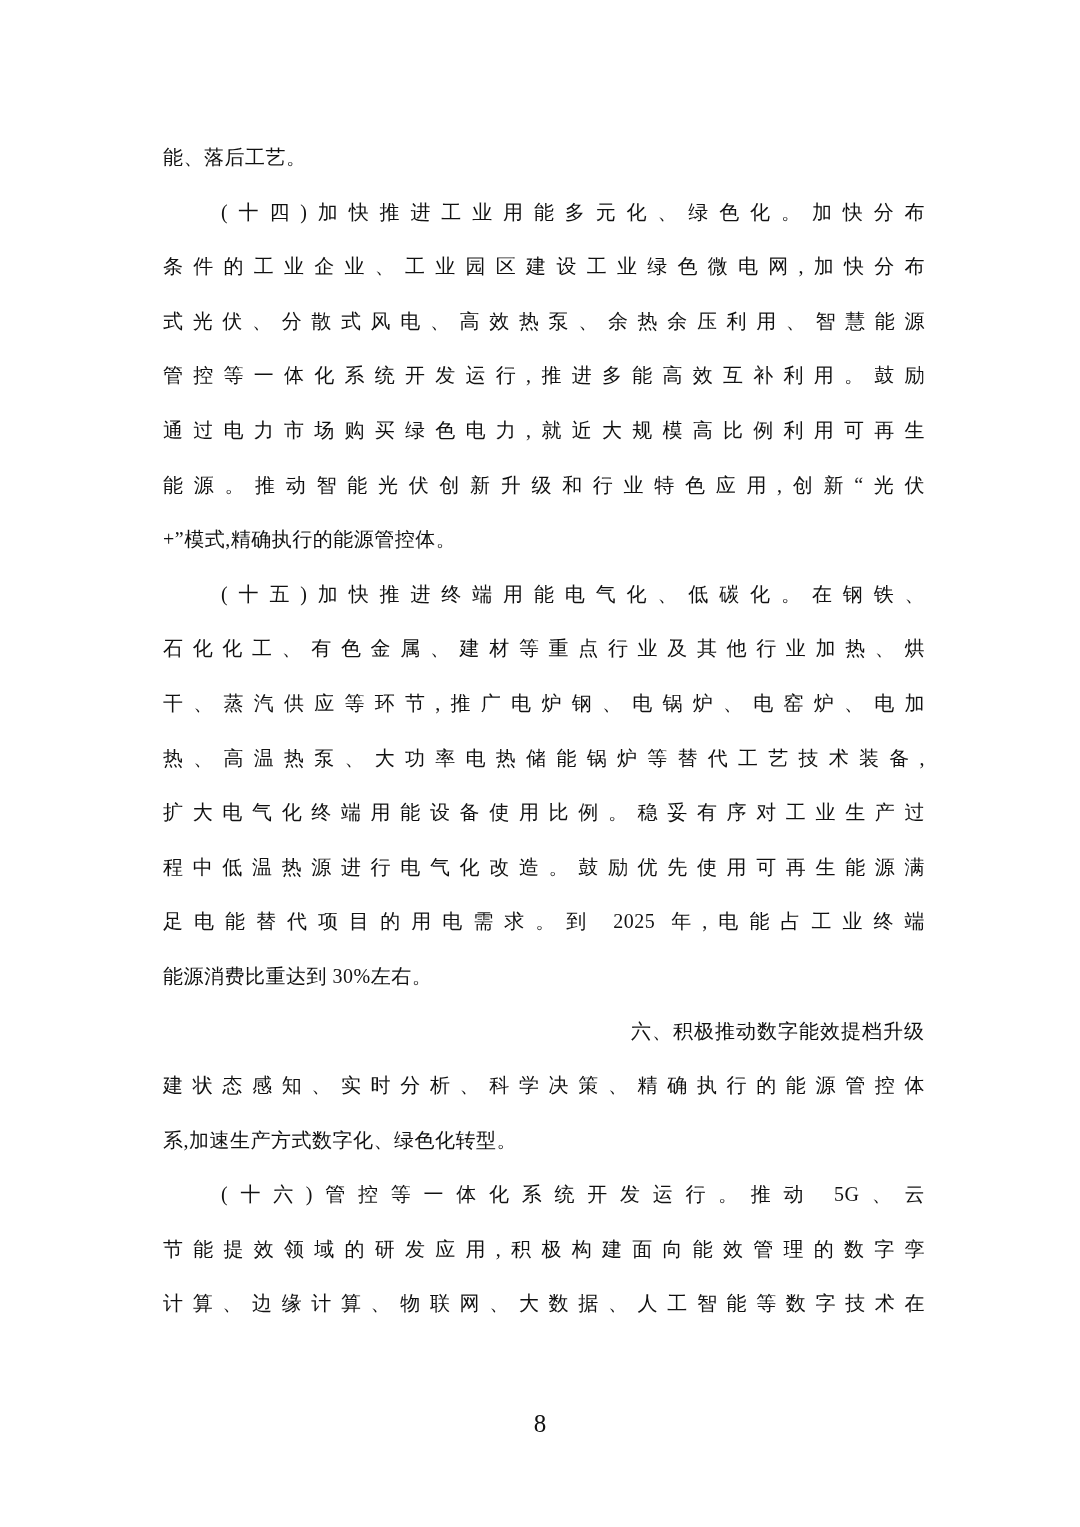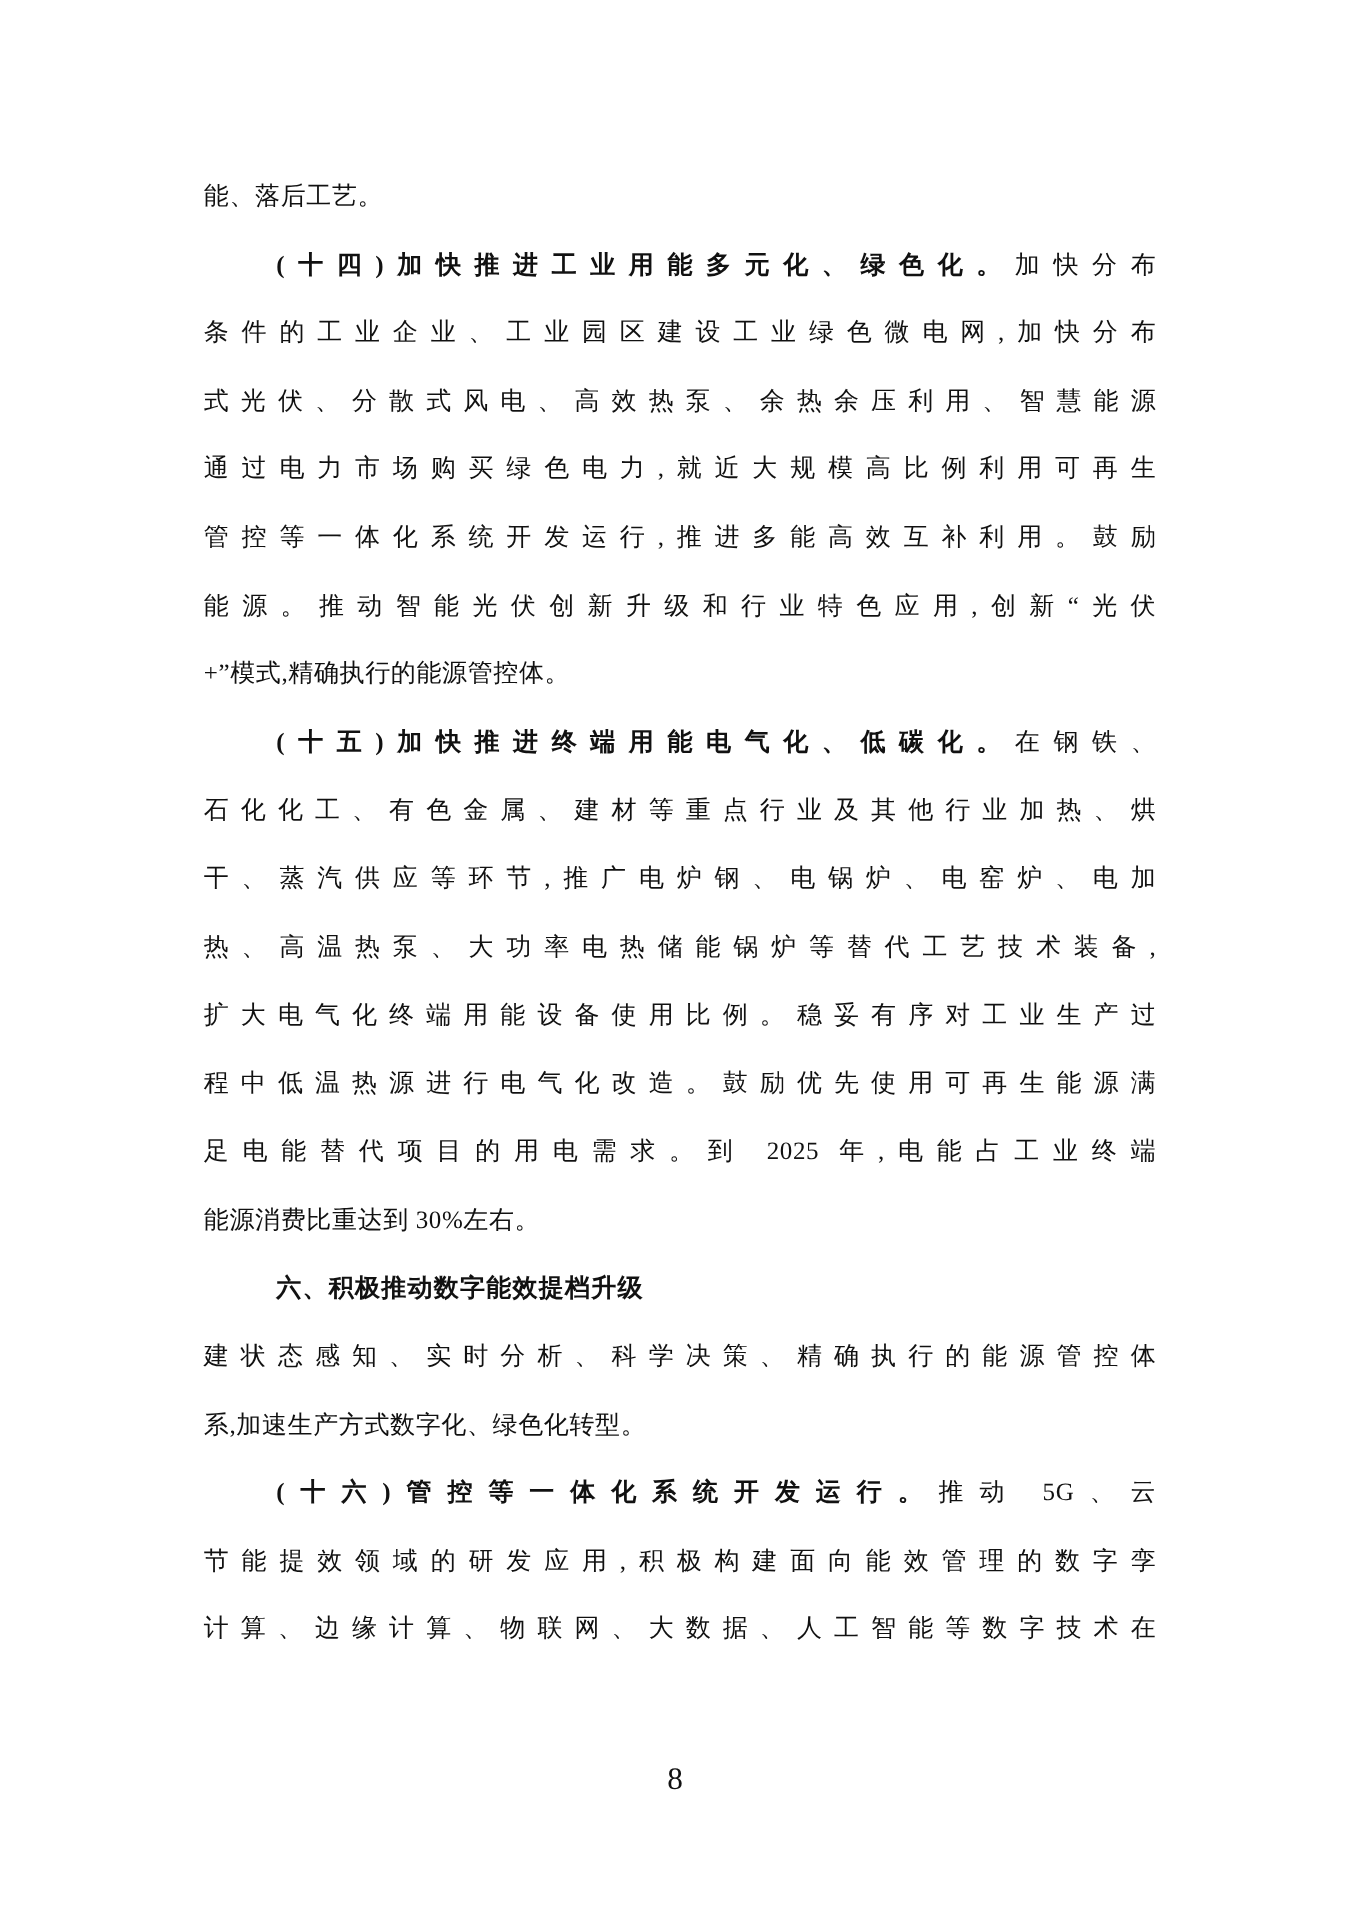--- a/index.html
+++ b/index.html
@@ -32,27 +32,28 @@
     overflow: visible;
   }
   .line.just {
     text-align: justify;
     text-align-last: justify;
   }
   .line.indent {
     text-indent: 58px;
   }
   .line .bold {
-    font-weight: 700;
+    font-weight: 400;
     margin-top: 41px;
   }
   .line.heading {
     font-family: "Liberation Sans", "DejaVu Sans", sans-serif;
     font-weight: 700;
     letter-spacing: 1px;
+    text-align: right;
   }
   .footer {
     position: absolute;
     left: 0;
     width: 100%;
     top: 1408px;
     text-align: center;
     font-size: 25px;
     line-height: 32px;
     font-family: "Liberation Serif", "DejaVu Serif", serif;
@@ -61,22 +62,22 @@
 </style>
 </head>
 <body>
 
 <div class="page">
   <div class="content">
       <div class="line"><span>能、落后工艺。</span></div>
       <div class="line just indent"><span class="bold">(十四)加快推进工业用能多元化、绿色化。</span><span>加快分布</span></div>
       <div class="line just"><span>条件的工业企业、工业园区建设工业绿色微电网,加快分布</span></div>
       <div class="line just"><span>式光伏、分散式风电、高效热泵、余热余压利用、智慧能源</span></div>
+      <div class="line just"><span>管控等一体化系统开发运行,推进多能高效互补利用。鼓励</span></div>
       <div class="line just"><span>通过电力市场购买绿色电力,就近大规模高比例利用可再生</span></div>
-      <div class="line just"><span>管控等一体化系统开发运行,推进多能高效互补利用。鼓励</span></div>
       <div class="line just"><span>能源。推动智能光伏创新升级和行业特色应用,创新“光伏</span></div>
       <div class="line"><span>+”模式,精确执行的能源管控体。</span></div>
       <div class="line just indent"><span class="bold">(十五)加快推进终端用能电气化、低碳化。</span><span>在钢铁、</span></div>
       <div class="line just"><span>石化化工、有色金属、建材等重点行业及其他行业加热、烘</span></div>
       <div class="line just"><span>干、蒸汽供应等环节,推广电炉钢、电锅炉、电窑炉、电加</span></div>
       <div class="line just"><span>热、高温热泵、大功率电热储能锅炉等替代工艺技术装备,</span></div>
       <div class="line just"><span>扩大电气化终端用能设备使用比例。稳妥有序对工业生产过</span></div>
       <div class="line just"><span>程中低温热源进行电气化改造。鼓励优先使用可再生能源满</span></div>
       <div class="line just"><span>足电能替代项目的用电需求。到 2025 年,电能占工业终端</span></div>
       <div class="line"><span>能源消费比重达到 30%左右。</span></div>

